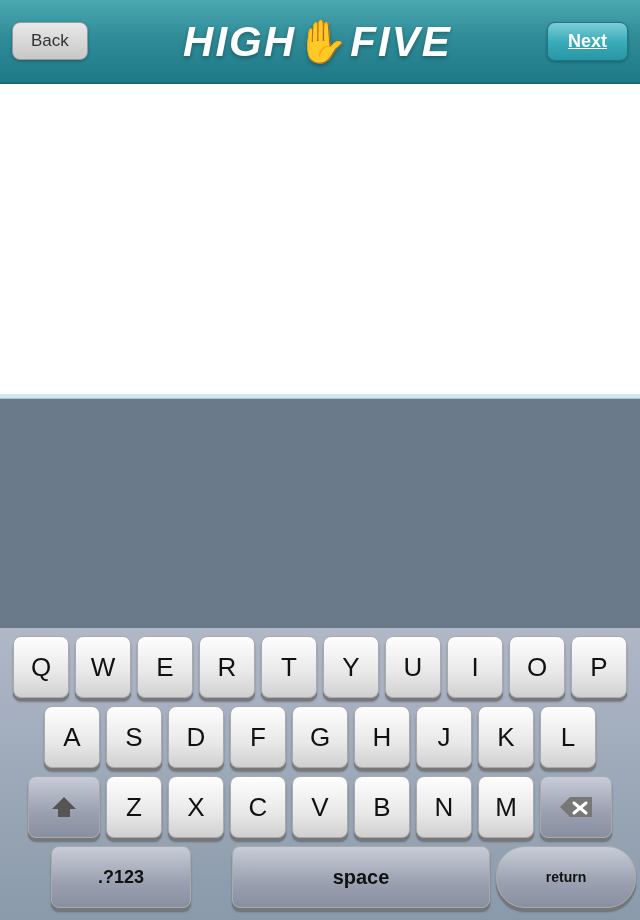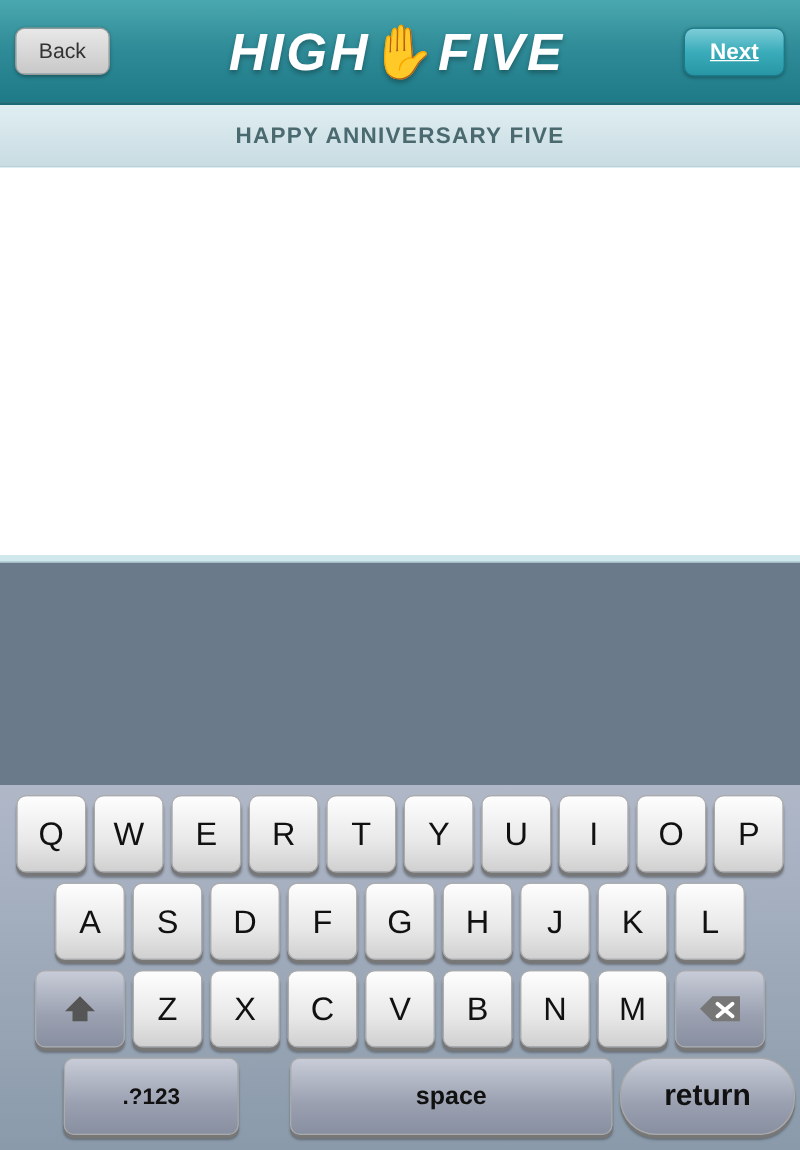--- a/index.html
+++ b/index.html
@@ -156,41 +156,40 @@
     .key-space {
       flex: 1;
       max-width: 310px;
       font-size: 20px;
       margin-left: 35px;
     }
 
     .key-return {
       flex: 1;
       max-width: 140px;
-      font-size: 24px;
+      font-size: 14px;
       border-radius: 29px;
     }
   </style>
 </head>
 <body>
 
 <div id="header">
   <button id="back-button">Back</button>
 
   <div id="logo">
     <span id="logo-text">
       <span>HIGH</span><span style="font-style:normal;">✋</span><span>FIVE</span>
     </span>
   </div>
 
   <button id="next-button">Next</button>
 </div>
 
 <div id="message-area">
-  <div id="message-title">HAPPY ANNIVERSARY FIVE</div>
   <textarea id="message-body" style=""></textarea>
 </div>
 
 <div id="keyboard">
 
   <div class="key-row">
     <div class="key">Q</div>
     <div class="key">W</div>
     <div class="key">E</div>
     <div class="key">R</div>

